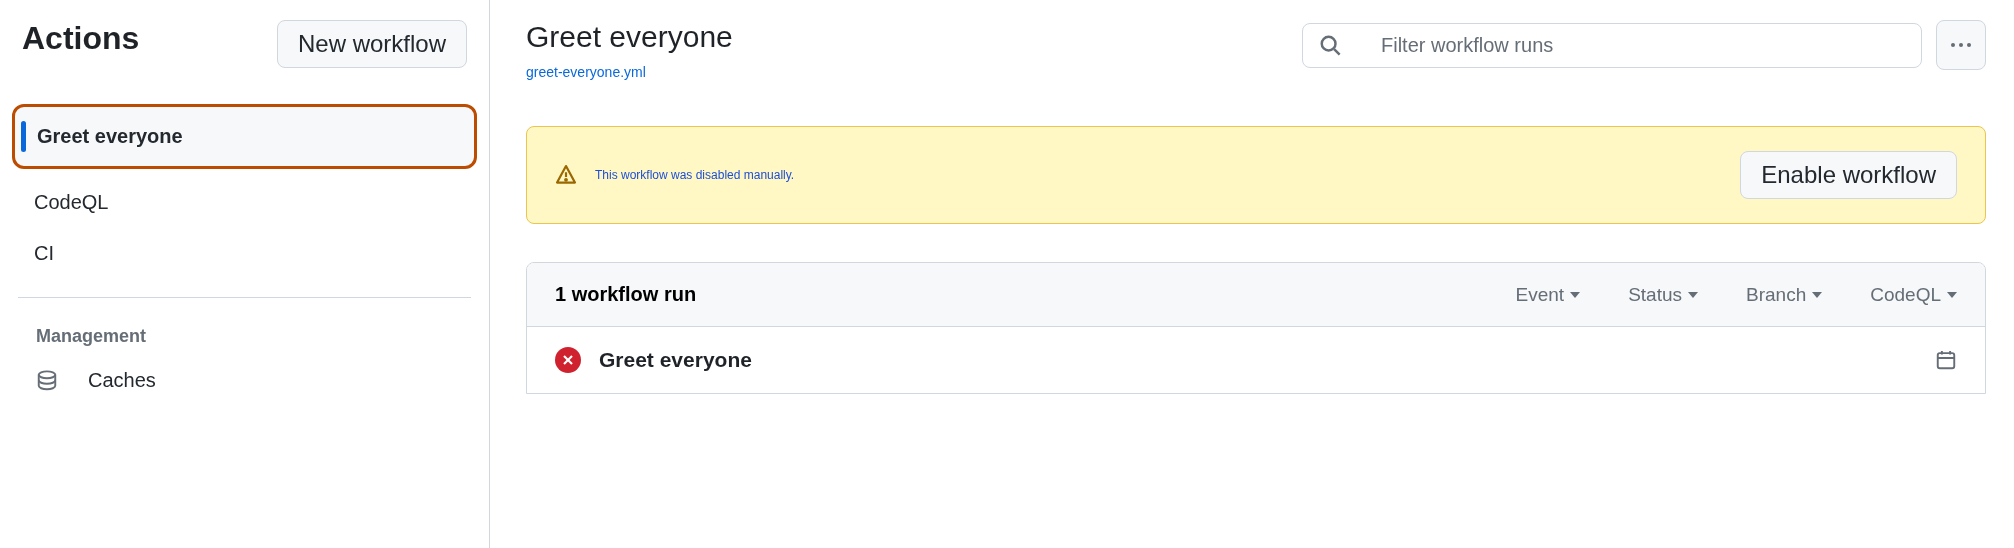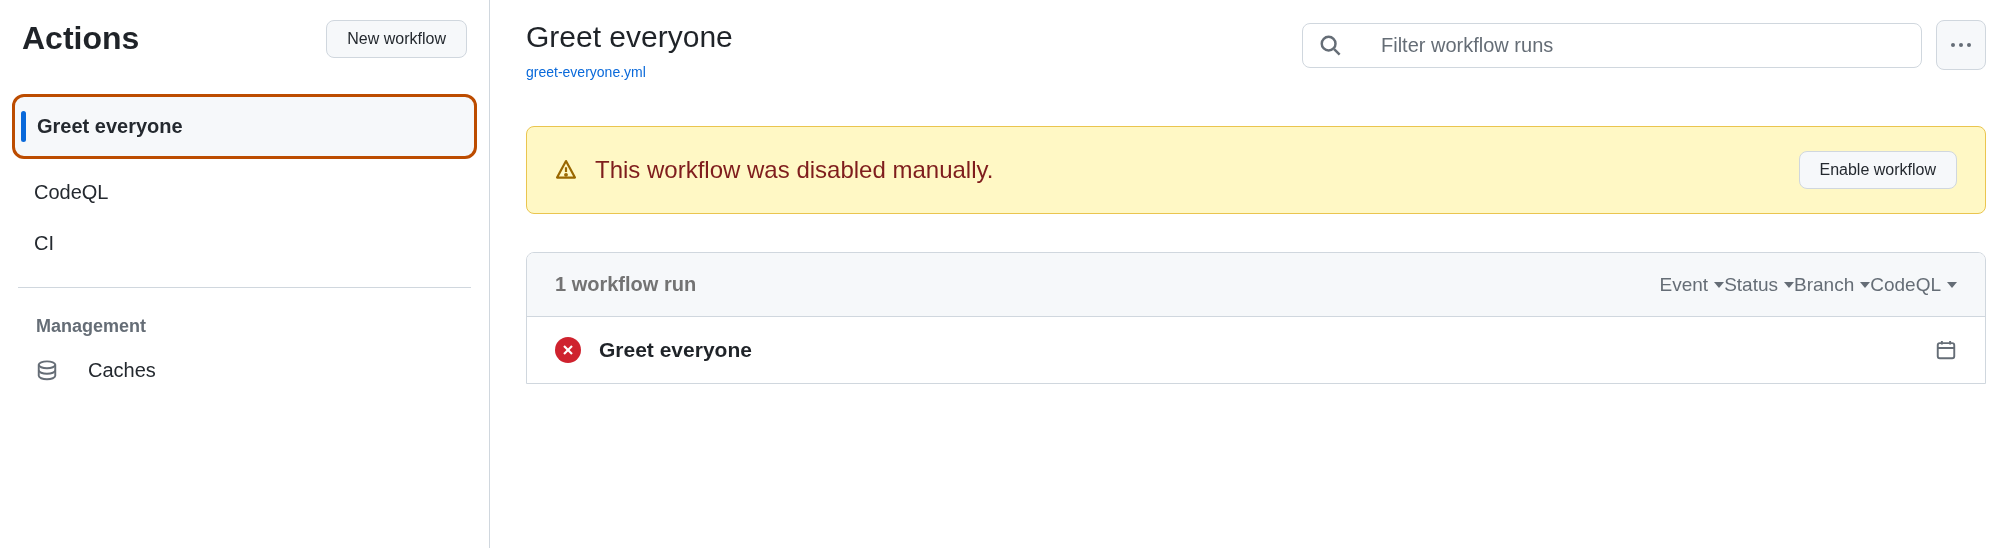--- a/index.html
+++ b/index.html
@@ -31,21 +31,21 @@
     }
     .sidebar-title {
       font-size: 32px;
       font-weight: 600;
     }
     .btn {
       background: #f6f8fa;
       border: 1px solid #d0d7de;
       border-radius: 8px;
       padding: 9px 20px;
-      font-size: 16px;
+      font-size: 24px;
       font-weight: 500;
       color: #24292f;
       cursor: pointer;
     }
     .nav-list {
       list-style: none;
       margin-left: -18px;
       margin-right: -18px;
     }
     .nav-item {
@@ -167,46 +167,47 @@
       display: flex;
       align-items: center;
       justify-content: space-between;
     }
     .banner-left {
       display: flex;
       align-items: center;
       gap: 18px;
     }
     .banner-text {
-      font-size: 24px;
-      color: #7f1d1d;
+      font-size: 12px;
+      color: #1d4ed8;
     }
     
     .runs-box {
       margin-top: 38px;
       margin-right: 28px;
       border: 1px solid #d0d7de;
       border-radius: 8px 8px 0 0;
       overflow: hidden;
     }
     .runs-header {
       background: #f6f8fa;
       display: flex;
       align-items: center;
       justify-content: space-between;
       padding: 20px 28px;
       border-bottom: 1px solid #d0d7de;
     }
     .runs-count {
       font-size: 20px;
       font-weight: 600;
-      color: #737373;
+      color: #000000;
     }
     .filters {
       display: flex;
+      gap: 48px;
     }
     .filter {
       display: flex;
       align-items: center;
       gap: 6px;
       color: #656d76;
       font-size: 19px;
       cursor: pointer;
     }
     .run-row {

